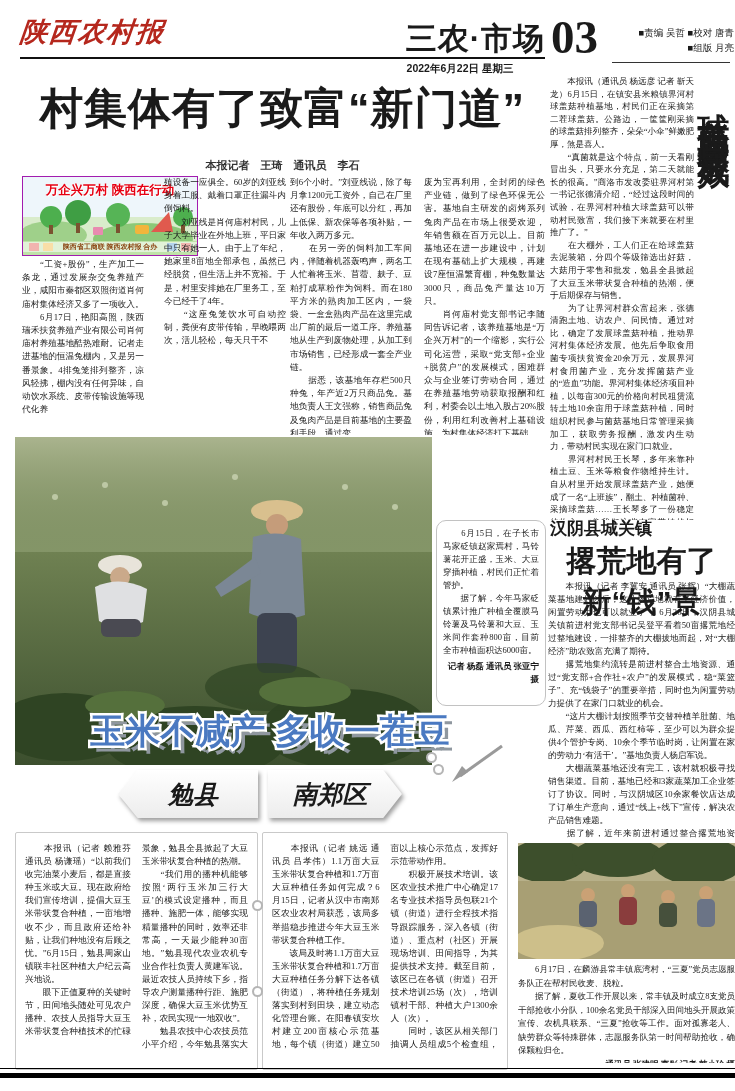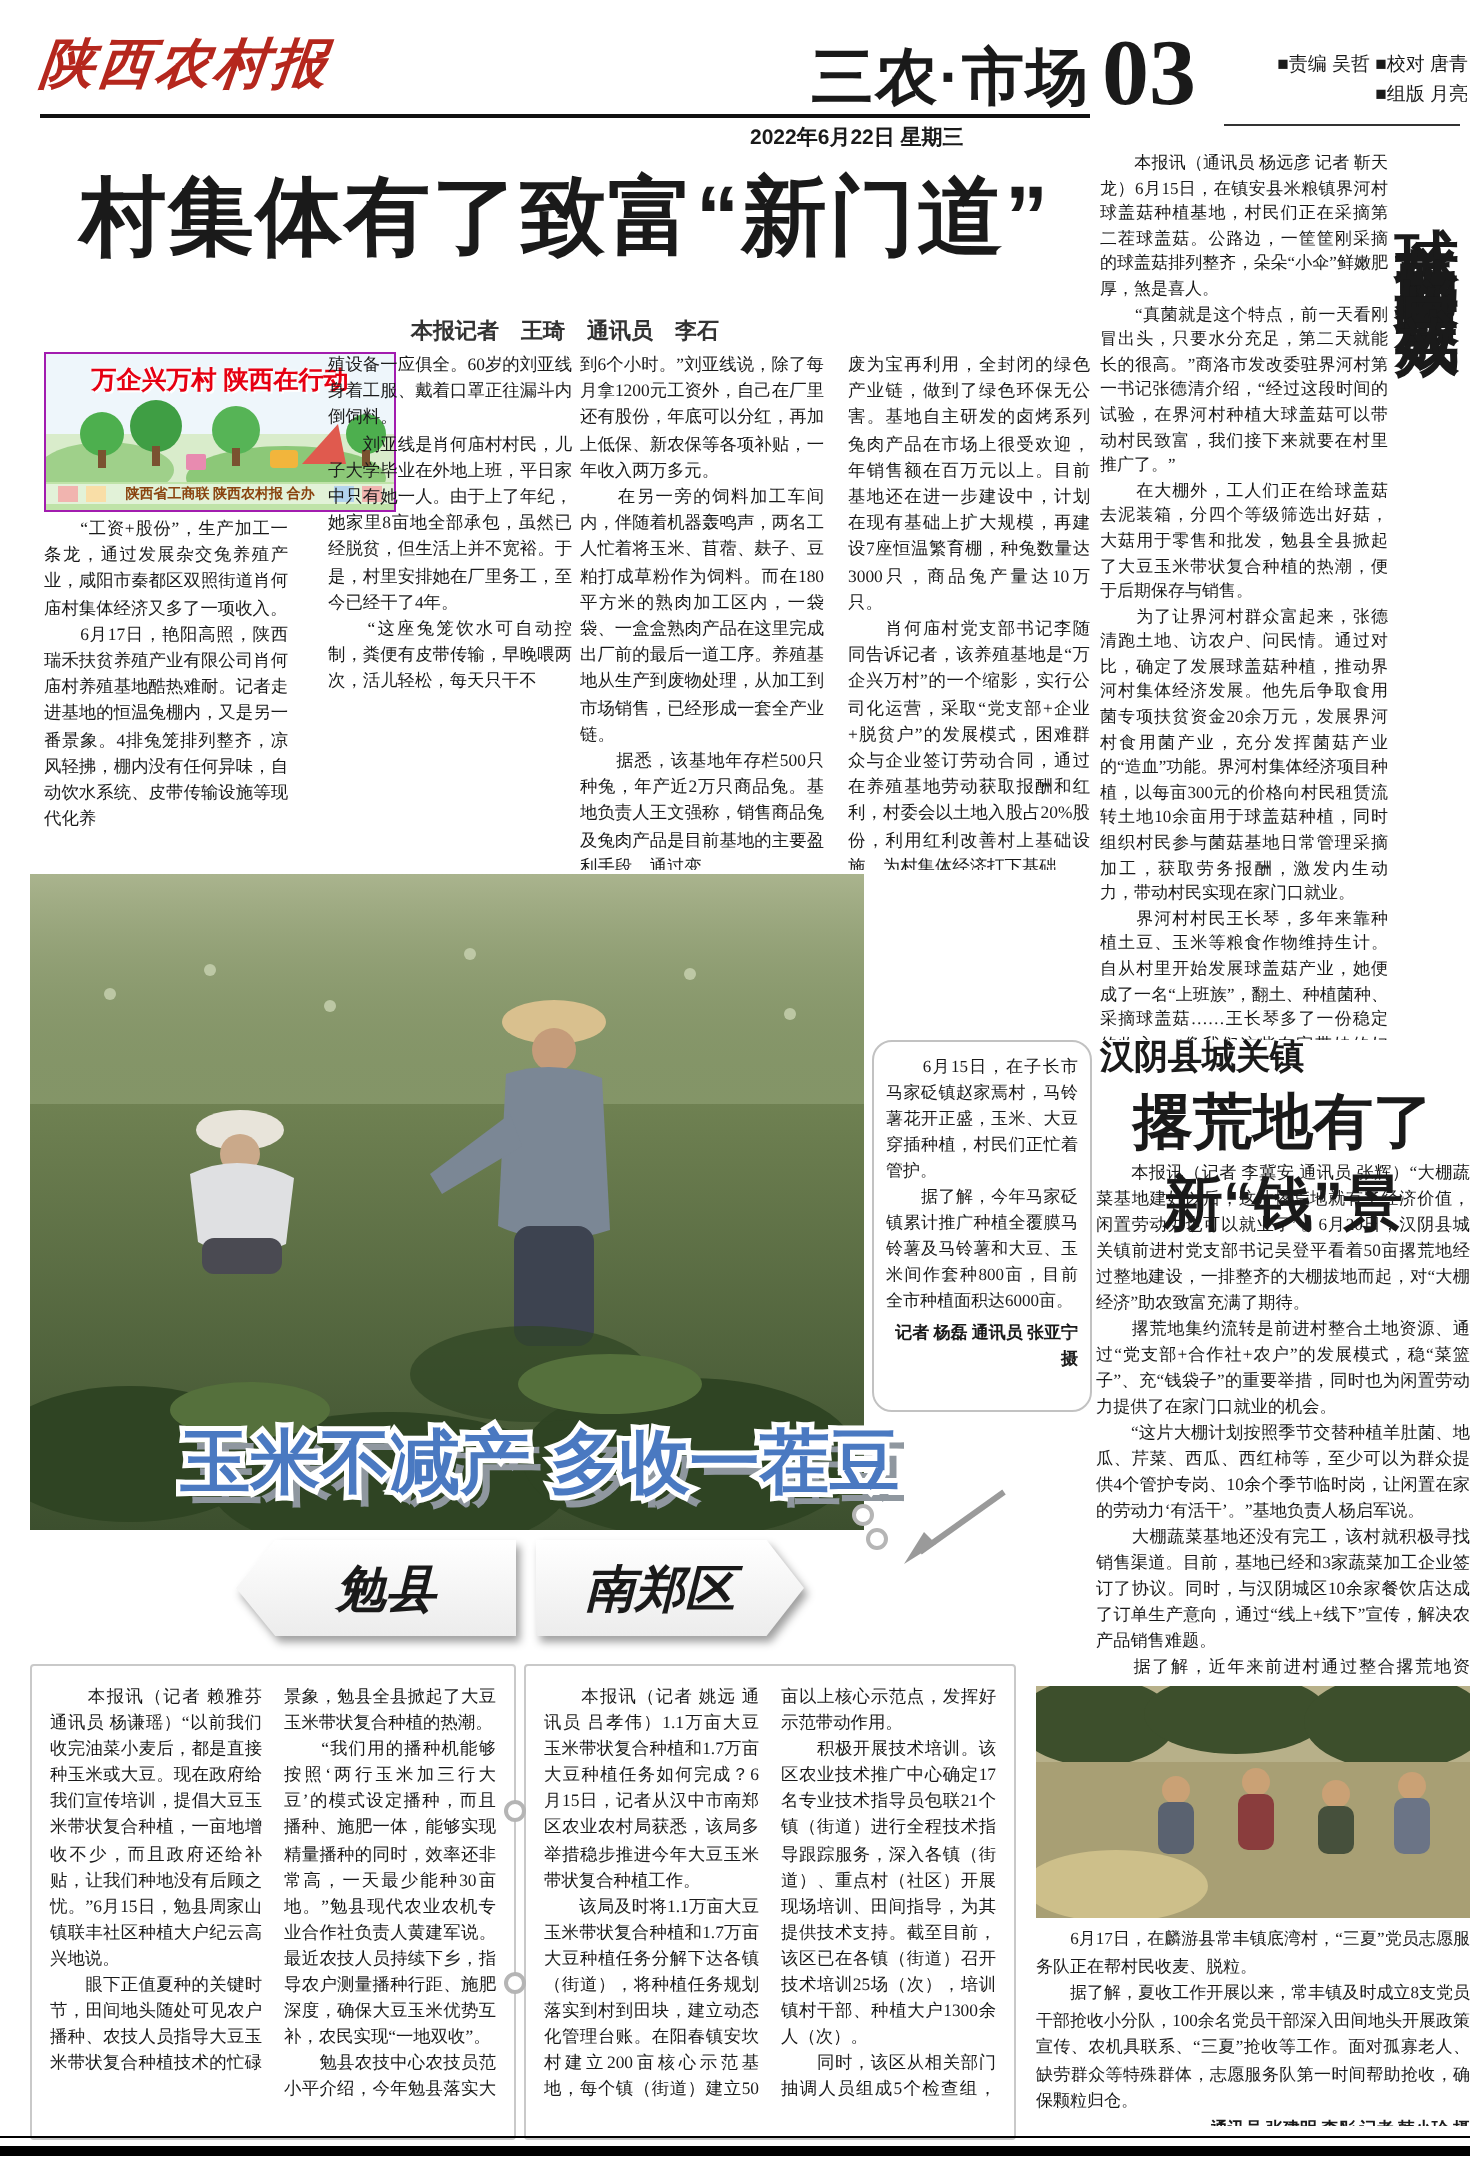--- a/index.html
+++ b/index.html
@@ -7,21 +7,21 @@
         font-family:"Liberation Serif",serif;color:#1a1a1a;}
   .abs{position:absolute;}
   p{margin:0;}
 
   
   .logo{left:20px;top:14px;width:200px;height:40px;font-size:27px;font-weight:900;font-style:italic;
         color:#b5271d;transform:skewX(-6deg);letter-spacing:2px;font-family:"Liberation Serif",serif;}
   .section-title{left:300px;top:18px;width:245px;height:38px;font-size:31px;font-weight:900;text-align:right;
         font-family:"Liberation Sans",sans-serif;letter-spacing:1px;}
   .rule-main{left:20px;top:57px;width:525px;height:2px;background:#111;}
-  .issue-date{left:375px;top:62px;width:170px;font-size:10.5px;font-weight:bold;text-align:left;
+  .issue-date{left:375px;top:62px;width:170px;font-size:10.5px;font-weight:bold;text-align:center;
         font-family:"Liberation Sans",sans-serif;}
   .pagenum{left:551px;top:10px;width:62px;font-size:47px;font-weight:900;font-family:"Liberation Serif",serif;}
   .staff{left:612px;top:25px;width:122px;font-size:9.5px;line-height:15px;font-family:"Liberation Sans",sans-serif;text-align:right;}
   .rule-staff{left:612px;top:62px;width:118px;height:1px;background:#333;}
 
   
   .headline{left:18px;top:80px;width:529px;font-size:43px;font-weight:900;text-align:center;
         font-family:"Liberation Sans",sans-serif;letter-spacing:1px;}
   .byline{left:20px;top:158px;width:525px;font-size:11px;text-align:center;font-weight:bold;color:#333;}
 

